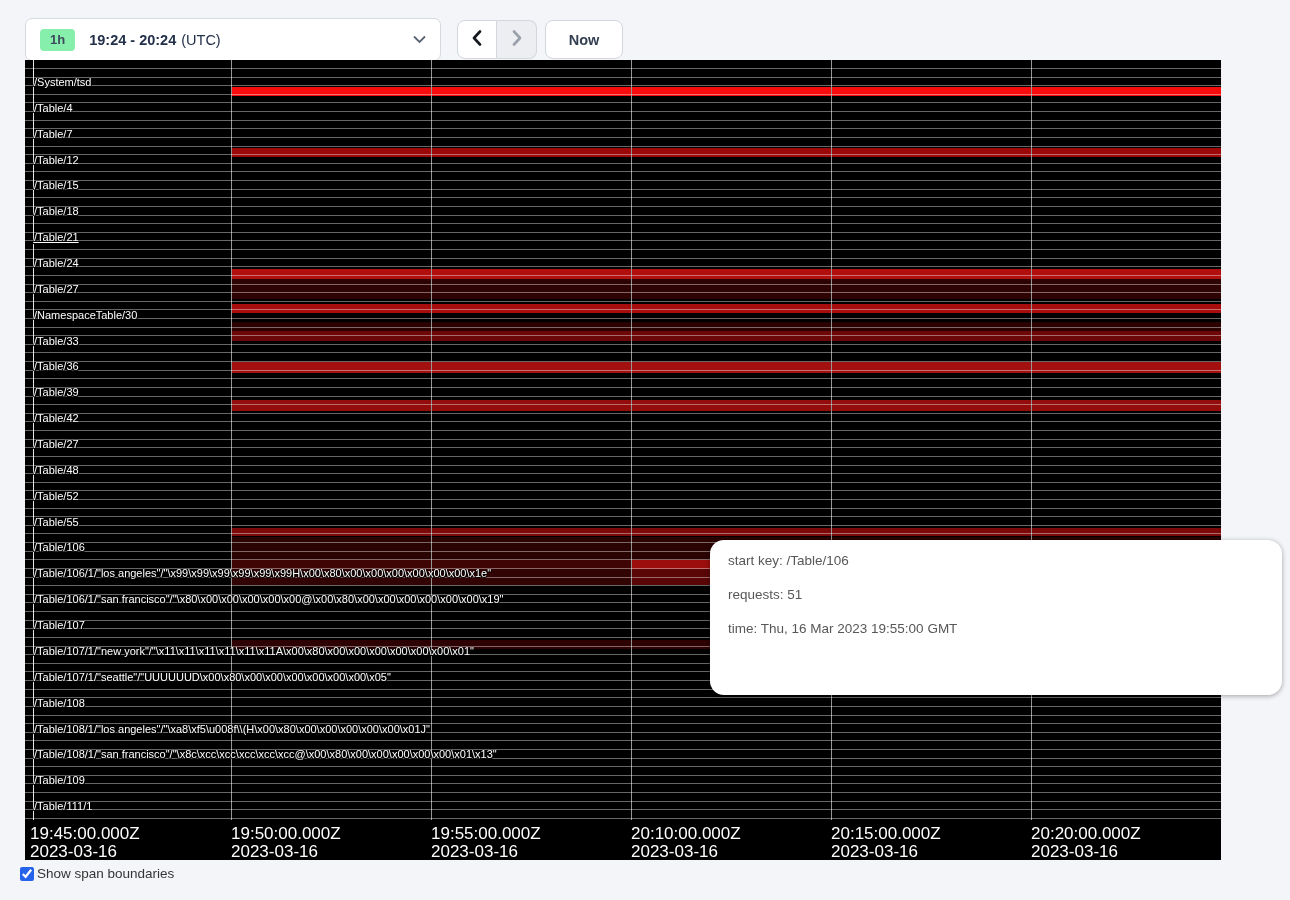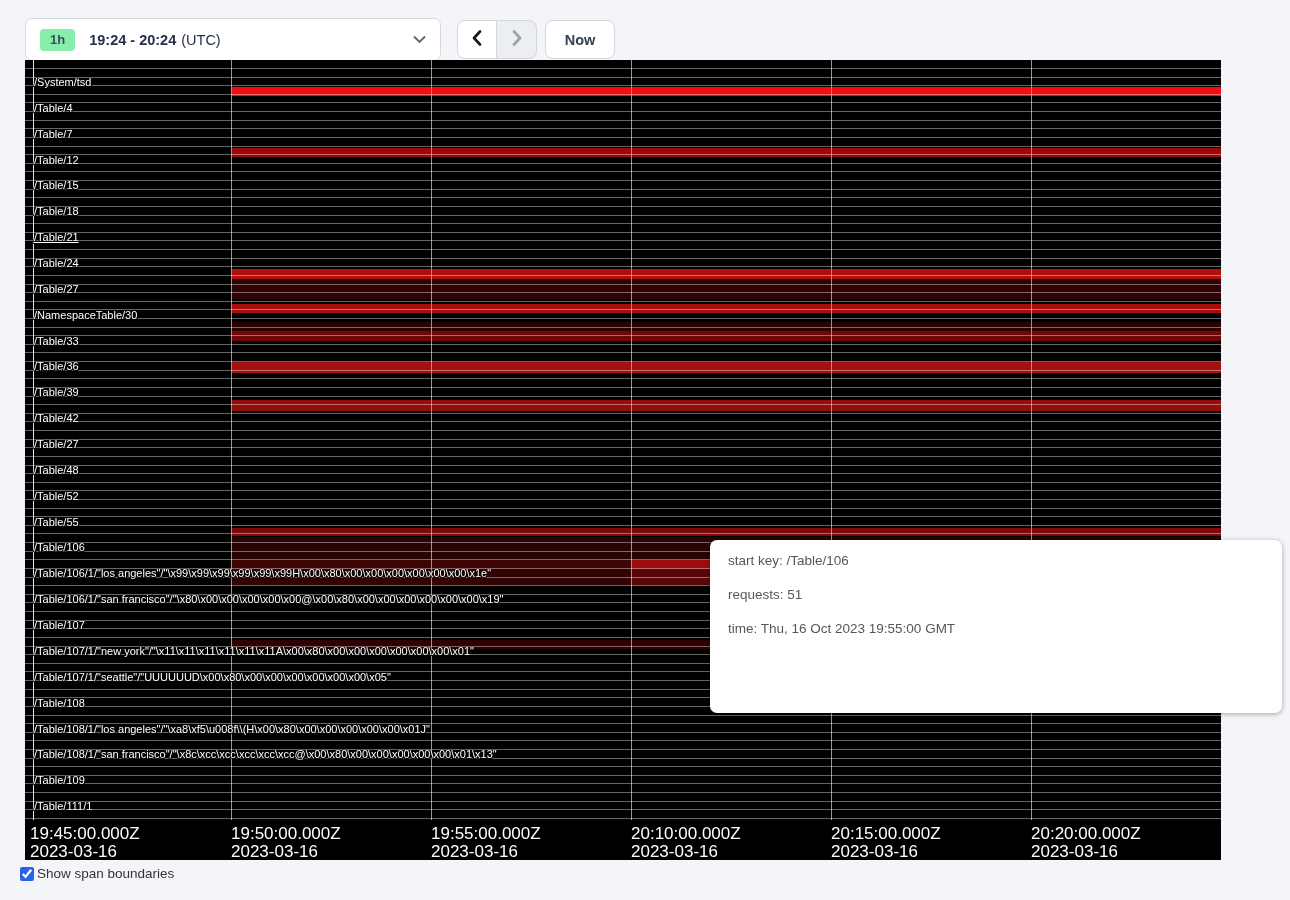--- a/index.html
+++ b/index.html
@@ -26,21 +26,21 @@
     position:absolute;left:457px;top:20px;height:39px;display:flex;
   }
   .nav-btn{
     width:40px;height:39px;background:#fff;border:1px solid #d3d6dd;
     display:flex;align-items:center;justify-content:center;
     padding:0;cursor:pointer;box-sizing:border-box;
   }
   .nav-btn.prev{border-radius:8px 0 0 8px;}
   .nav-btn.next{border-radius:0 8px 8px 0;border-left:none;background:#eceef2;cursor:default;}
   .now-button{
-    position:absolute;left:545px;top:20px;width:70px;height:39px;
+    position:absolute;left:545px;top:20px;width:78px;height:39px;
     background:#fff;border:1px solid #d3d6dd;border-radius:8px;
     font-family:"Liberation Sans",sans-serif;
     font-size:14.5px;font-weight:700;color:#333f51;cursor:pointer;
   }
   
   .kv-canvas{
     position:absolute;left:25px;top:60px;width:1196px;height:800px;
     background:#000;overflow:visible;
   }
   .vline{position:absolute;top:0;width:1px;height:760px;background:rgba(205,205,205,0.72);z-index:1;}
@@ -49,22 +49,22 @@
   .band{position:absolute;z-index:2;}
   .row-label{
     position:absolute;z-index:4;font-size:11px;line-height:13px;color:#fff;
     white-space:pre;text-shadow:1px 1px 0 #000,-1px 1px 0 #000,0 0 2px #000;
   }
   .axis-label{
     position:absolute;z-index:4;font-size:17px;line-height:18px;color:#fff;white-space:pre;
   }
   
   .hover-tooltip{
-    position:absolute;left:685px;top:480px;width:572px;height:173px;
-    background:#fff;border-radius:7px;box-shadow:0 1px 5px rgba(0,0,0,0.35);
+    position:absolute;left:685px;top:480px;width:572px;height:155px;
+    background:#fff;border-radius:14px;box-shadow:0 1px 5px rgba(0,0,0,0.35);
     z-index:10;box-sizing:border-box;padding:14px 18px;
     display:flex;flex-direction:column;gap:20px;
   }
   .tooltip-line{font-size:13.5px;line-height:14px;color:#575757;white-space:pre;}
   
   .span-toggle{
     position:absolute;left:20px;top:866px;display:flex;align-items:center;
   }
   .span-toggle input{
     width:14px;height:14px;margin:0;accent-color:#2563eb;cursor:pointer;
@@ -101,21 +101,21 @@
     </span>
   </button>
 </div>
 
 <button class="now-button">Now</button>
 
 <div class="kv-canvas">
   <div class="hover-tooltip">
     <div class="tooltip-line">start key: /Table/106</div>
     <div class="tooltip-line">requests: 51</div>
-    <div class="tooltip-line">time: Thu, 16 Oct 2023 19:55:00 GMT</div>
+    <div class="tooltip-line">time: Thu, 16 Mar 2023 19:55:00 GMT</div>
   </div>
 <div class="vline edge" style="left: 8px;"></div>
     <div class="vline" style="left: 206px;"></div>
     <div class="vline" style="left: 406px;"></div>
     <div class="vline" style="left: 606px;"></div>
     <div class="vline" style="left: 806px;"></div>
     <div class="vline" style="left: 1006px;"></div>
     <div class="hline" style="top: 8px;"></div>
     <div class="hline" style="top: 16.62px;"></div>
     <div class="hline" style="top: 25.24px;"></div>

